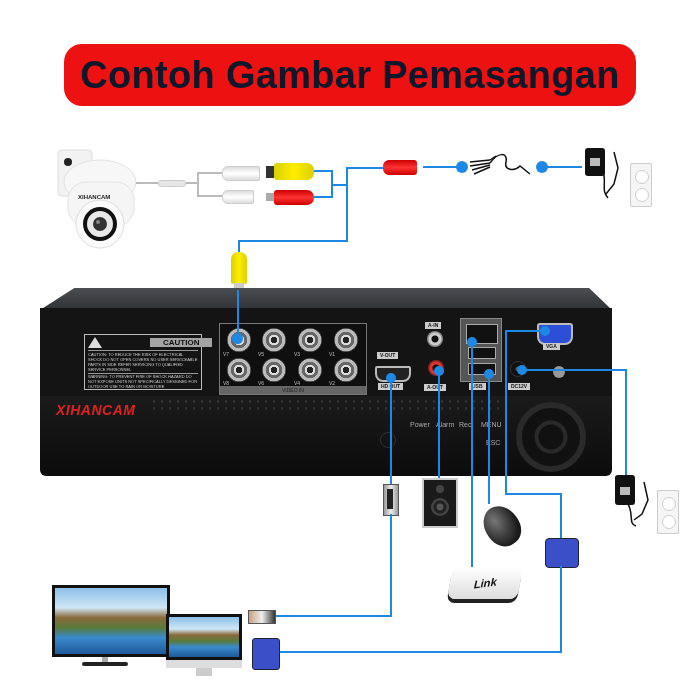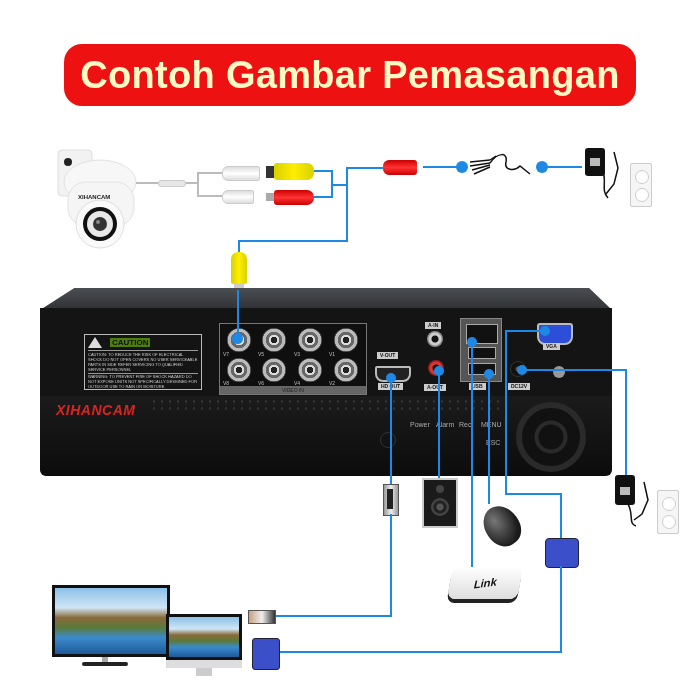--- a/index.html
+++ b/index.html
@@ -1,29 +1,29 @@
 <!DOCTYPE html>
 <html><head>
 <meta charset="utf-8">
 <style>
   html,body{margin:0;padding:0;background:#fff;}
   body{width:700px;height:700px;position:relative;overflow:hidden;font-family:"Liberation Sans",sans-serif;}
   .abs{position:absolute;}
   .title-banner{left:64px;top:44px;width:572px;height:62px;background:#ee1111;border-radius:18px;display:flex;align-items:center;justify-content:center;}
-  .title-banner span{color:#fef9c3;font-weight:bold;font-size:38px;letter-spacing:0.3px;font-family:"Liberation Sans",sans-serif;}
+  .title-banner span{color:#0f172a;font-weight:bold;font-size:38px;letter-spacing:0.3px;font-family:"Liberation Sans",sans-serif;}
   .wire{position:absolute;background:#1e88e5;}
   .dot{position:absolute;width:12px;height:12px;border-radius:50%;background:#1e88e5;}
   
   .dvr-top{left:40px;top:288px;width:572px;height:22px;background:linear-gradient(#4b4e52,#2f3134);clip-path:polygon(6% 0,96% 0,100% 100%,0 100%);}
   .dvr-back{left:40px;top:308px;width:572px;height:88px;background:#141414;border-bottom:1px solid #333;}
   .dvr-front{left:40px;top:396px;width:572px;height:80px;background:linear-gradient(#1b1b1b,#0c0c0c);border-radius:0 0 6px 6px;}
   .caution{left:84px;top:334px;width:118px;height:56px;border:1px solid #bbb;color:#ccc;font-size:4px;line-height:5px;box-sizing:border-box;padding:2px 3px;}
   .caution .head{display:flex;align-items:center;gap:8px;border-bottom:1px solid #999;padding-bottom:2px;margin-bottom:1px;}
   .caution .tri{width:0;height:0;border-left:7px solid transparent;border-right:7px solid transparent;border-bottom:11px solid #ddd;}
-  .caution .ctitle{background:#4d7c0f;color:#111;font-size:8px;font-weight:bold;padding:0 2px;line-height:9px;}
+  .caution .ctitle{background:#a3a3a3;color:#111;font-size:8px;font-weight:bold;padding:0 13px;line-height:9px;margin-left:40px;}
   .brand{left:56px;top:402px;color:#d22;font-style:italic;font-size:14px;font-weight:bold;letter-spacing:0.5px;}
   .vin-panel{left:219px;top:323px;width:148px;height:72px;border:1px solid #777;background:#0f0f0f;box-sizing:border-box;}
   .bnc{position:absolute;width:24px;height:24px;border-radius:50%;background:radial-gradient(circle,#222 0 3px,#ddd 3.5px 5px,#666 5.5px 8px,#bbb 8.5px 11px,#555 11.5px);}
   .bnc-label{position:absolute;font-size:5px;color:#bbb;}
   .vin-label{position:absolute;left:0;bottom:0;width:100%;height:8px;background:#666;color:#222;font-size:5px;text-align:center;line-height:8px;}
   .small-tag{position:absolute;background:#ccc;color:#111;font-size:5px;line-height:7px;padding:0 3px;font-weight:bold;}
   .front-text{position:absolute;color:#aaa;font-size:7px;}
   .fan{left:516px;top:402px;width:70px;height:70px;border-radius:50%;border:6px solid #2a2a2a;box-sizing:border-box;background:radial-gradient(circle,#111 0 12px,#2a2a2a 13px 16px,#111 17px);}
   .grille{left:150px;top:398px;width:360px;height:14px;background-image:radial-gradient(circle,#333 1px,transparent 1.5px);background-size:8px 7px;}
   

